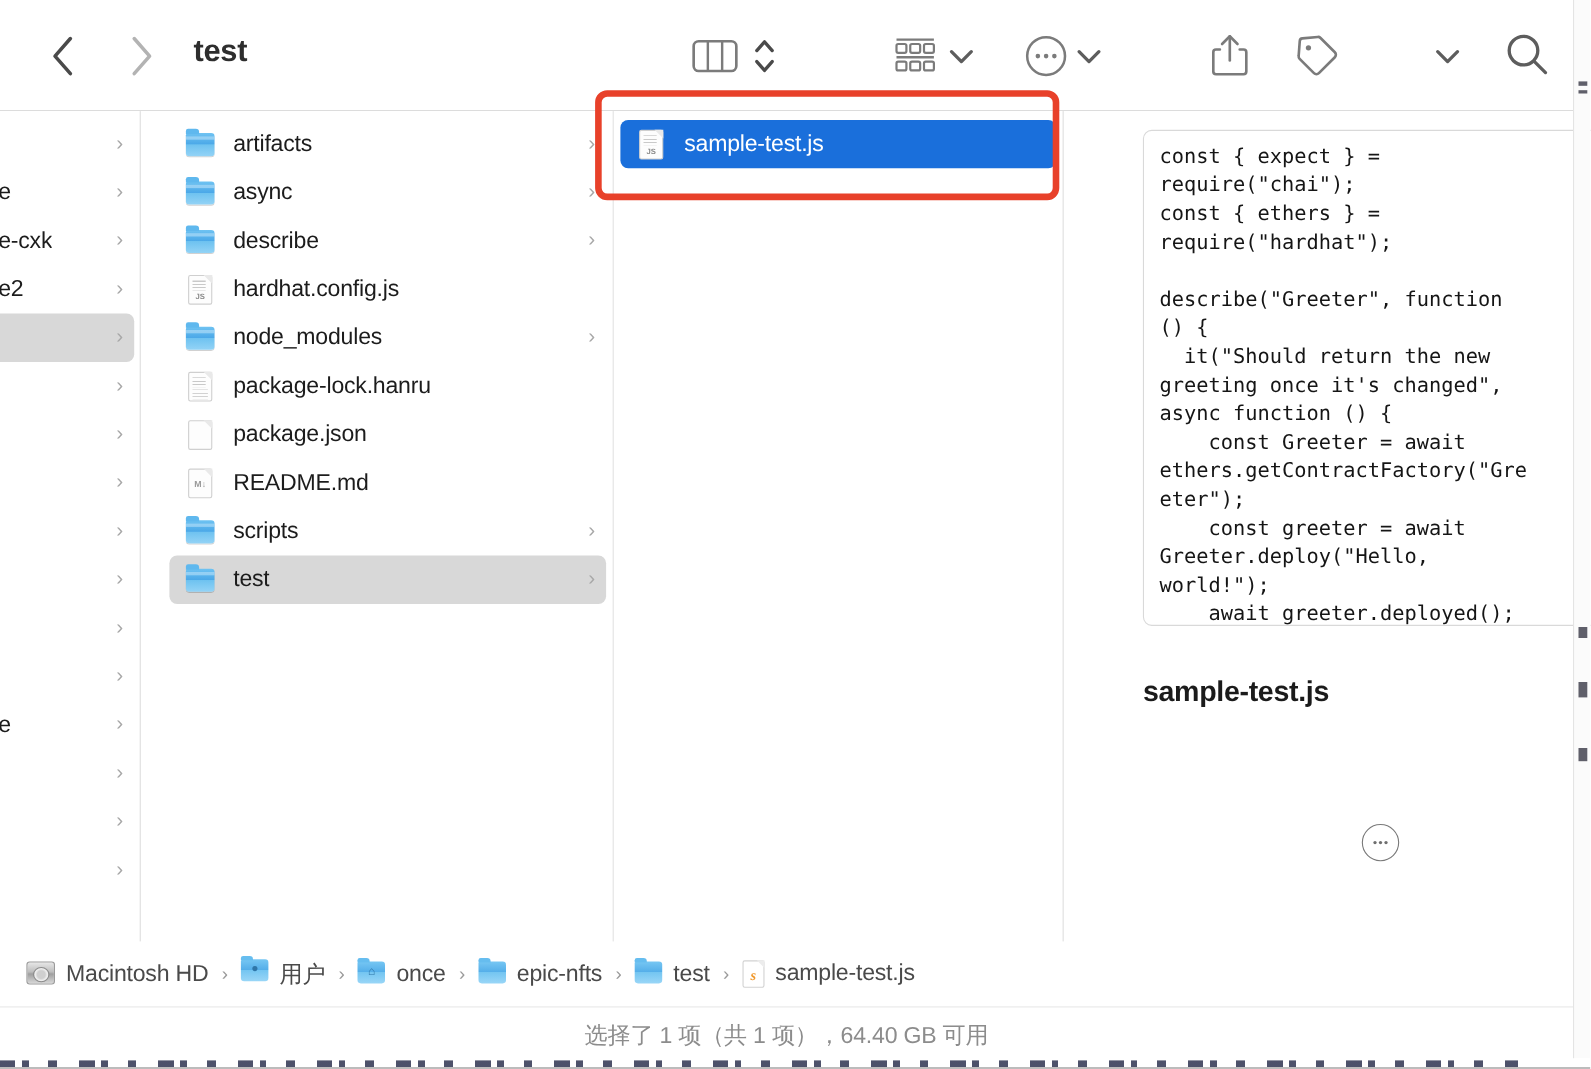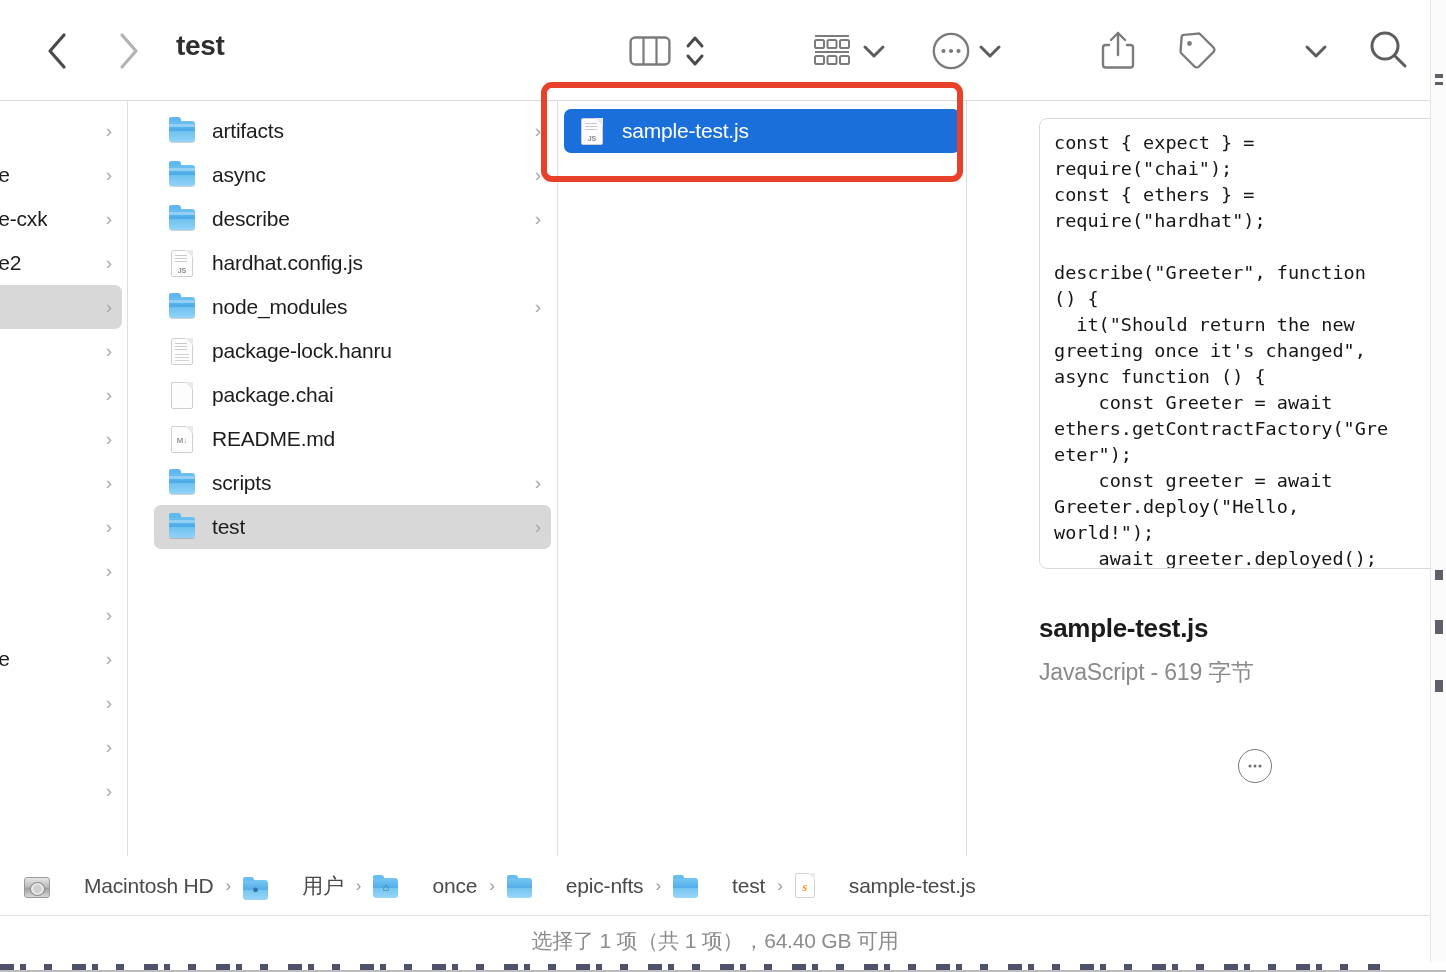--- a/index.html
+++ b/index.html
@@ -169,21 +169,21 @@
   }
 
   
   #pathbar {
     position: absolute; left: 0; top: 856px;
     width: 1430px; height: 60px;
     background: #ffffff;
     border-bottom: 1px solid #e2e2e2;
     display: flex; align-items: center; padding-left: 24px;
   }
-  .crumb { display: flex; align-items: flex-end; flex: none; gap: 24px; }
+  .crumb { display: flex; align-items: flex-start; flex: none; }
   .crumb .c-ico { margin-right: 10px; display: flex; align-items: center; }
   .crumb .c-txt { font-size: 21px; color: #4a4a4a; white-space: nowrap; letter-spacing: -0.2px; }
   .c-sep { font-size: 17px; color: #9a9a9a; margin: 0 12px; flex: none; }
 
   .hd-icon {
     width: 26px; height: 21px; border-radius: 3px;
     background: linear-gradient(180deg,#e7e7e7 0%,#bdbdbd 45%,#9e9e9e 55%,#d8d8d8 100%);
     border: 1px solid #9a9a9a; position: relative;
   }
   .hd-icon::after{
@@ -456,21 +456,21 @@
               <span class="lines"></span>
               <span class="lines2"></span>
             </span>
           </span>
           <span class="label">package-lock.hanru</span>
         </div>
         <div class="row">
           <span class="icon">
             <span class="doc"></span>
           </span>
-          <span class="label">package.chai</span>
+          <span class="label">package.json</span>
         </div>
         <div class="row">
           <span class="icon">
             <span class="doc">
               <span class="mdtxt">M↓</span>
             </span>
           </span>
           <span class="label">README.md</span>
         </div>
         <div class="row">
@@ -515,21 +515,20 @@
 async function () {
     const Greeter = await
 ethers.getContractFactory("Gre
 eter");
     const greeter = await
 Greeter.deploy("Hello,
 world!");
     await greeter.deployed();</div>
       </div>
       <div id="info-name">sample-test.js</div>
-      <div id="info-meta">JavaScript - 619 字节</div>
       <div id="more-circle">
         <svg width="22" height="22" viewBox="0 0 22 22">
           <circle cx="6" cy="11" r="1.5" fill="#6f6f6f"></circle>
           <circle cx="11" cy="11" r="1.5" fill="#6f6f6f"></circle>
           <circle cx="16" cy="11" r="1.5" fill="#6f6f6f"></circle>
         </svg>
       </div>
     </div>
   </div>
 

